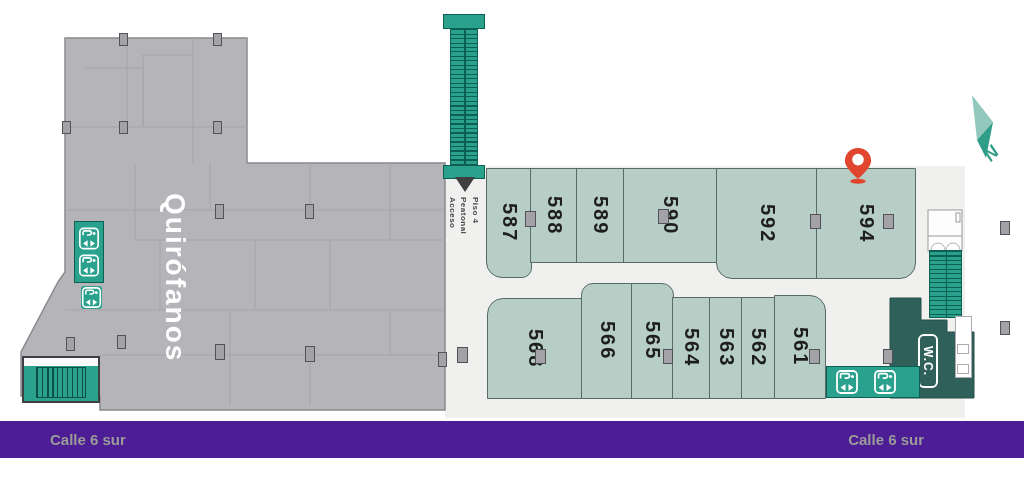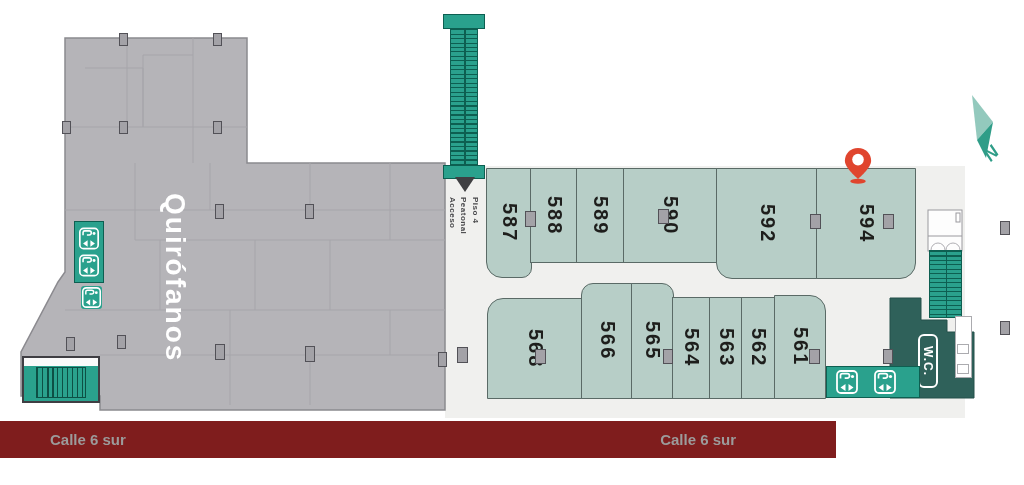--- a/index.html
+++ b/index.html
@@ -60,21 +60,21 @@
     left:918px;top:334px;width:20px;height:54px;display:flex;align-items:center;justify-content:center;
     writing-mode:vertical-rl;text-orientation:mixed;color:#ffffff;font-weight:bold;font-size:12px;letter-spacing:1px;
     border:2px solid #ffffff;border-radius:6px;box-sizing:border-box;
   }
   
   #lift-strip-left{left:74px;top:221px;width:30px;height:62px;}
   #lift-strip-br{left:826px;top:366px;width:94px;height:32px;display:flex;align-items:center;gap:14px;padding-left:8px;box-sizing:border-box;}
   .lift-standalone{background:#2aa18d;border-radius:3px;}
   
   #street-band{
-    left:0;top:421px;width:836px;height:37px;background:#7f1d1d;
+    left:0;top:421px;width:1024px;height:37px;background:#4c1d95;
     display:flex;align-items:center;justify-content:space-between;
     padding:0 100px 0 50px;box-sizing:border-box;
   }
   #street-band span{font-weight:bold;font-size:15px;color:#9c9b9b;}
   
   #compass-n{
     left:984px;top:140px;width:22px;height:22px;color:#2f9d88;
     font-weight:bold;font-style:italic;font-size:18px;transform:rotate(-45deg);
   }
   

